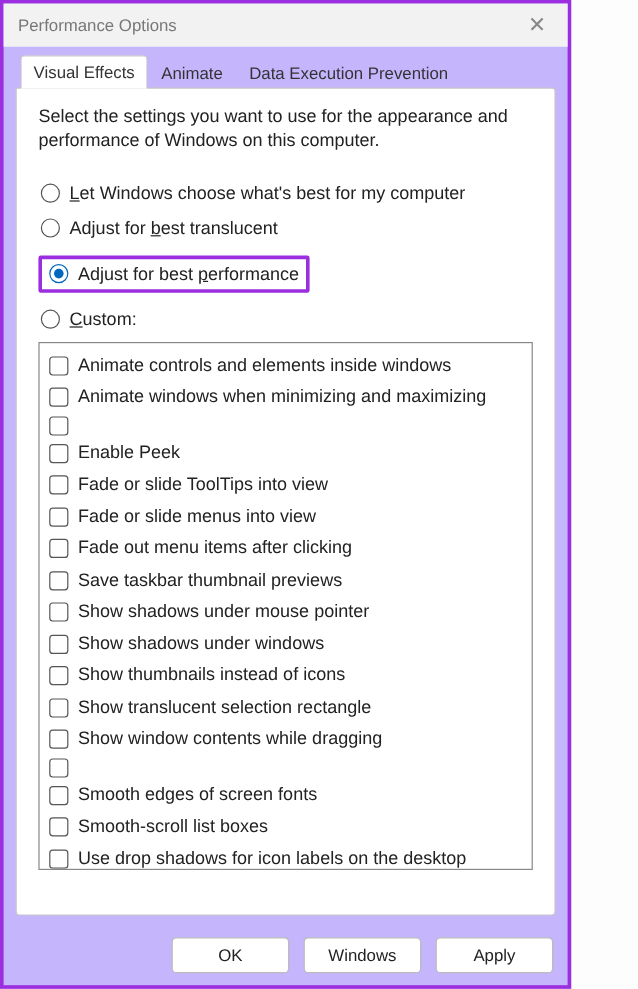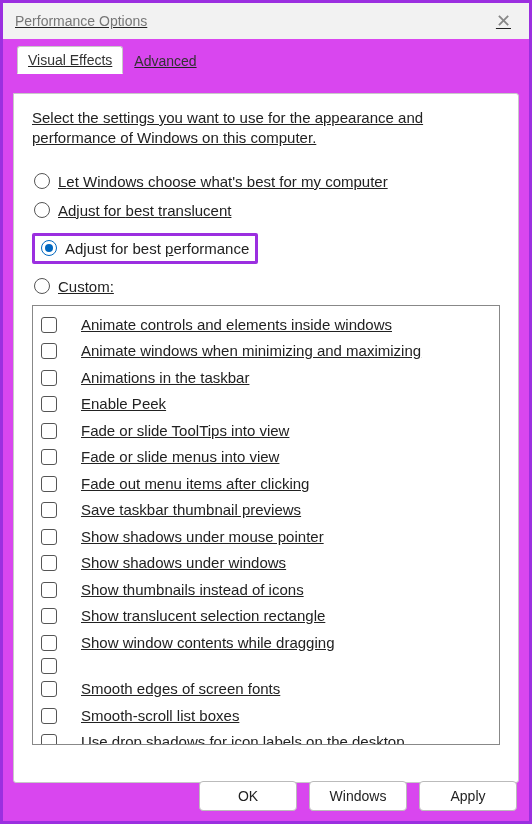--- a/index.html
+++ b/index.html
@@ -6,26 +6,25 @@
   html, body { margin: 0; padding: 0; }
   body {
     width: 532px;
     height: 824px;
     font-family: "Segoe UI", Tahoma, sans-serif;
     font-size: 14px;
     background: #fdfdfd;
     color: #222;
   }
   .outer-border {
-    width: 532px;
+    width: 476px;
     height: 824px;
     border: 3px solid #9b2fe0;
-    background: #d946ef;
-    position: relative;
-    text-decoration: underline;
+    background: #c4b5fd;
+    position: relative;
   }
   .titlebar {
     height: 36px;
     display: flex;
     align-items: center;
     justify-content: space-between;
     padding: 0 12px;
     background: #f2f2f2;
     color: #777;
     font-size: 14px;
@@ -62,21 +61,20 @@
     border-radius: 3px 3px 0 0;
     z-index: 2;
   }
   .tab-panel {
     background: #fff;
     border: 1px solid #c8c8c8;
     border-radius: 0 3px 3px 3px;
     padding: 14px 18px 18px 18px;
     min-height: 690px;
     position: relative;
-    margin-top: 20px;
   }
   .intro {
     font-size: 15px;
     color: #222;
     line-height: 1.35;
     margin-bottom: 22px;
   }
   .radio-row {
     display: flex;
     align-items: center;
@@ -120,21 +118,21 @@
   .options-box {
     border: 1px solid #888;
     margin-top: 4px;
     padding: 6px 6px;
     height: 440px;
     overflow: hidden;
   }
   .check-row {
     display: flex;
     align-items: center;
-    gap: 24px;
+    gap: 8px;
     padding: 2px 2px;
     font-size: 15px;
     color: #222;
     cursor: default;
     line-height: 1.5;
   }
   .checkbox {
     width: 16px;
     height: 16px;
     border: 1.5px solid #555;
@@ -170,21 +168,22 @@
 
   <div class="titlebar">
     <span>Performance Options</span>
     <span class="close-x">✕</span>
   </div>
 
   <div class="dialog-body">
 
     <div class="tabs">
       <div class="tab active">Visual Effects</div>
-      <div class="tab">Advanced</div>
+      <div class="tab">Animate</div>
+      <div class="tab">Data Execution Prevention</div>
     </div>
 
     <div class="tab-panel">
 
       <div class="intro">Select the settings you want to use for the appearance and performance of Windows on this computer.</div>
 
       <div class="radio-row">
         <span class="radio"></span>
         <span>
           <span></span><span class="mnemonic">L</span><span>et Windows choose what's best for my computer</span>
@@ -218,21 +217,20 @@
           <div class="check-row">
             <span class="checkbox"></span>
             <span>Animate controls and elements inside windows</span>
           </div>
           <div class="check-row">
             <span class="checkbox"></span>
             <span>Animate windows when minimizing and maximizing</span>
           </div>
           <div class="check-row">
             <span class="checkbox"></span>
-            <span>Animations in the taskbar</span>
           </div>
           <div class="check-row">
             <span class="checkbox"></span>
             <span>Enable Peek</span>
           </div>
           <div class="check-row">
             <span class="checkbox"></span>
             <span>Fade or slide ToolTips into view</span>
           </div>
           <div class="check-row">

